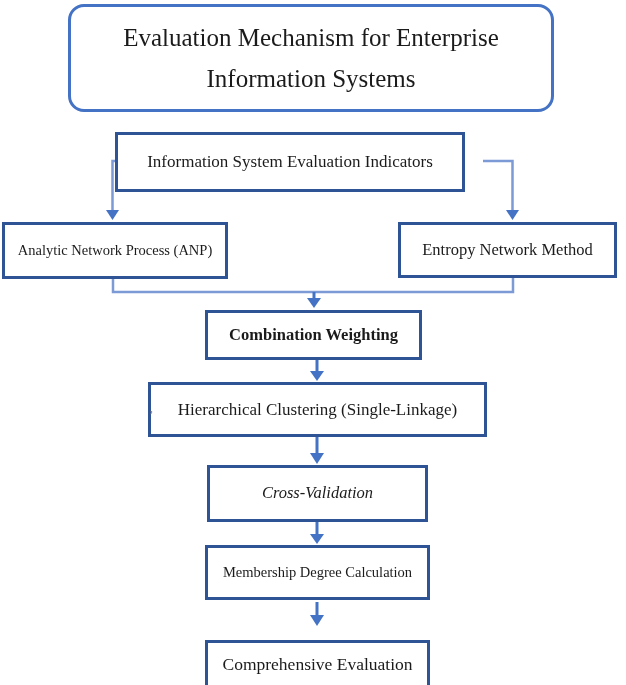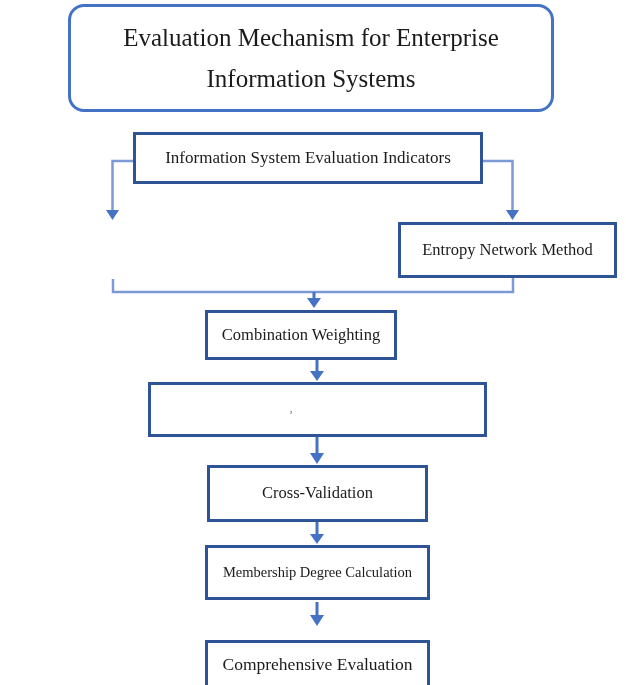--- a/index.html
+++ b/index.html
@@ -58,26 +58,26 @@
   .title-box {
     left: 68px; top: 4px;
     width: 486px; height: 108px;
     border: 3px solid var(--title-border);
     border-radius: 16px;
     font-size: 25px;
     line-height: 1.65;
     padding: 16px 30px;
   }
 
-  .box-indicators { left: 133px; top: 132px; width: 350px; height: 52px; font-size: 17px; }
+  .box-indicators { left: 115px; top: 132px; width: 350px; height: 60px; font-size: 17px; }
   .box-anp        { left: 2px;   top: 222px; width: 226px; height: 57px; font-size: 14.5px; }
   .box-entropy    { left: 398px; top: 222px; width: 219px; height: 56px; font-size: 16.5px; }
-  .box-combination{ left: 205px; top: 310px; width: 192px; height: 50px; font-size: 16.5px; }
+  .box-combination{ left: 205px; top: 310px; width: 217px; height: 50px; font-size: 16.5px; font-weight: bold; }
   .box-hierarchical{ left: 148px; top: 382px; width: 339px; height: 55px; font-size: 17px; }
-  .box-crossval   { left: 207px; top: 465px; width: 221px; height: 57px; font-size: 16.5px; }
+  .box-crossval   { left: 207px; top: 465px; width: 221px; height: 57px; font-size: 16.5px; font-style: italic; }
   .box-membership { left: 205px; top: 545px; width: 225px; height: 55px; font-size: 14.5px; }
   .box-comprehensive { left: 205px; top: 627px; width: 225px; height: 50px; font-size: 17.5px; margin-top: 13px; }
 
   .stray-comma {
     position: absolute;
     left: -28px;
     top: 50%;
     transform: translateY(-60%);
     font-size: 13px;
     color: #96807d;
@@ -115,32 +115,36 @@
   </svg>
 
   <div class="node title-box">
     <span>Evaluation Mechanism for Enterprise Information Systems</span>
   </div>
 
   <div class="node box-indicators">
     <span>Information System Evaluation Indicators</span>
   </div>
 
+  <div class="node box-anp">
+    <span>Analytic Network Process (ANP)</span>
+  </div>
 
   <div class="node box-entropy">
     <span>Entropy Network Method</span>
   </div>
 
   <div class="node box-combination">
     <span>Combination Weighting</span>
   </div>
 
   <div class="node box-hierarchical">
     <span class="label-wrap">
       <span class="stray-comma">,</span>
+      <span>Hierarchical Clustering (Single-Linkage)</span>
     </span>
   </div>
 
   <div class="node box-crossval">
     <span>Cross-Validation</span>
   </div>
 
   <div class="node box-membership">
     <span>Membership Degree Calculation</span>
   </div>

